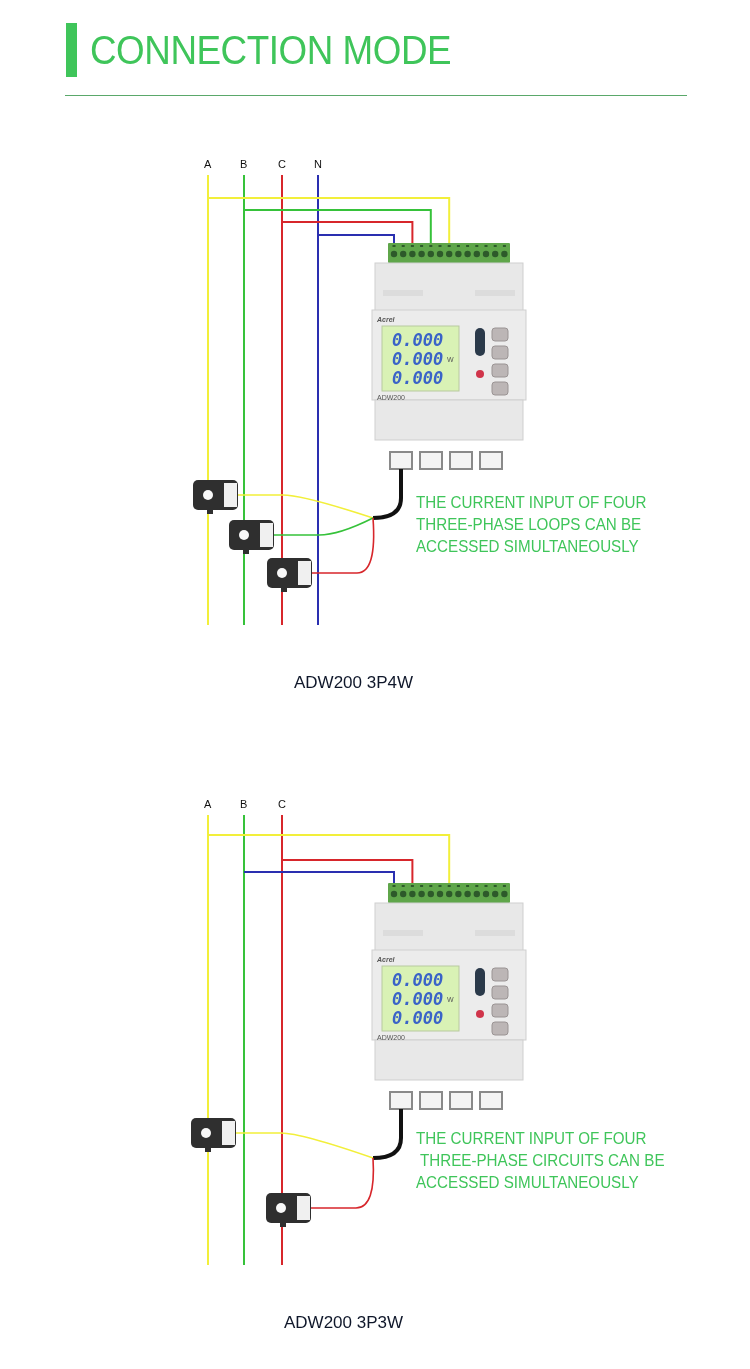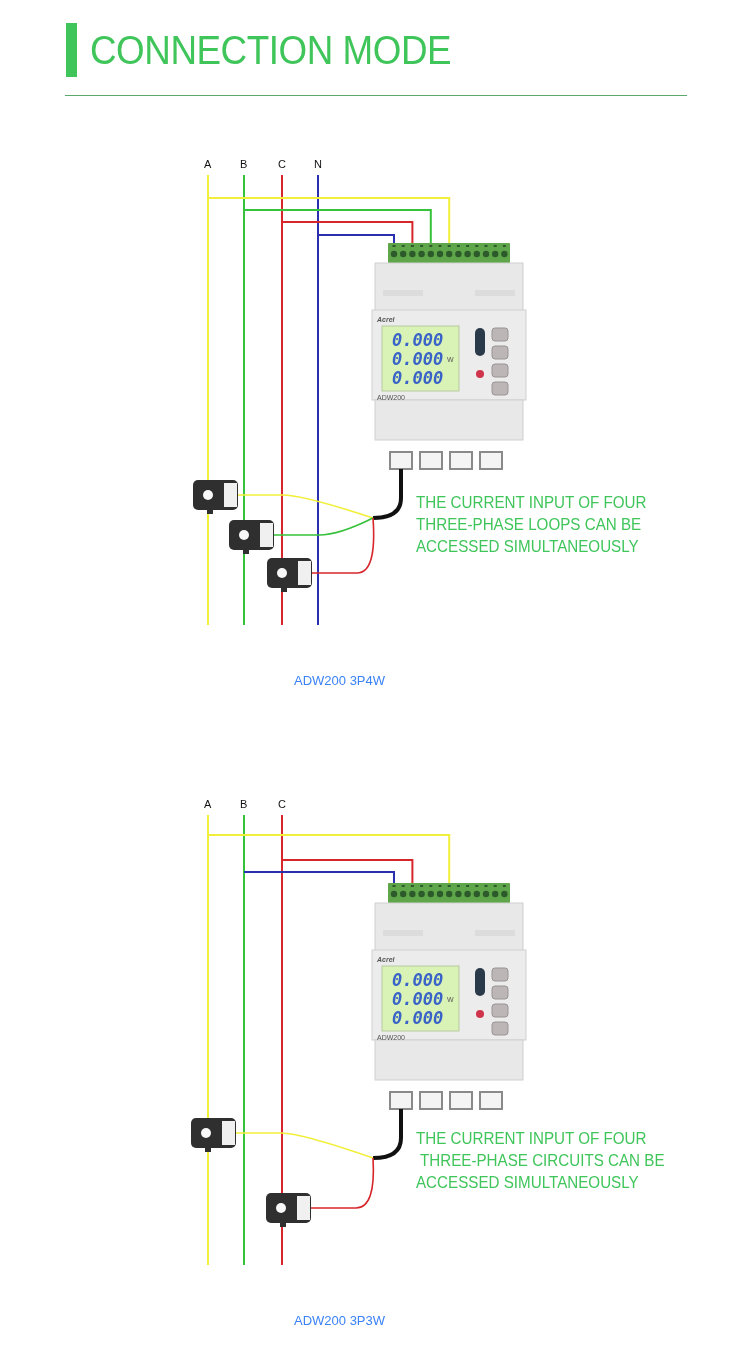--- a/index.html
+++ b/index.html
@@ -3,21 +3,21 @@
 <meta charset="utf-8">
 <style>
   html, body { margin:0; padding:0; background:#ffffff; }
   body { width:750px; height:1369px; position:relative; overflow:hidden; font-family:"Liberation Sans", sans-serif; }
   .title-bar { position:absolute; left:66px; top:23px; width:11px; height:54px; background:#3fc55a; }
   .title { position:absolute; left:90px; top:24px; font-family:"Liberation Sans", sans-serif; font-size:40px; color:#3fc55a; letter-spacing:-0.5px; line-height:52px; transform:scaleX(0.92); transform-origin:left center; }
   .rule { position:absolute; left:65px; top:95px; width:622px; height:1px; background:#5aa86a; }
   svg.diagram { position:absolute; left:0; width:750px; }
   .lbl { font-family:"Liberation Sans", sans-serif; font-size:11px; fill:#111; }
   .note { position:absolute; left:416px; font-family:"Liberation Sans", sans-serif; font-size:16.5px; color:#3fc55a; line-height:22px; white-space:pre; transform:scaleX(0.92); transform-origin:left top; }
-  .caption { position:absolute; font-family:"Liberation Sans", sans-serif; font-size:13px; color:#3b82f6; }
+  .caption { position:absolute; font-family:"Liberation Sans", sans-serif; font-size:17px; color:#0f172a; }
   .lcd-digit { font-family:"DejaVu Sans Mono", monospace; font-size:17px; font-weight:bold; fill:#3a63c8; font-style:italic; }
   .small { font-family:"Liberation Sans", sans-serif; font-size:7px; fill:#555; }
 </style>
 </head>
 <body>
 
 <div class="title-bar"></div>
 <div class="title">CONNECTION MODE</div>
 <div class="rule"></div>
 
@@ -172,13 +172,13 @@
     <circle cx="206" cy="1133" r="5" fill="#f8f8f8"></circle>
     <rect x="205" y="1146" width="6" height="6" fill="#2f2f2f"></rect>
     <rect x="266" y="1193" width="45" height="30" rx="5" fill="#2f2f2f"></rect>
     <rect x="297" y="1196" width="13" height="24" fill="#f0f0f0"></rect>
     <circle cx="281" cy="1208" r="5" fill="#f8f8f8"></circle>
     <rect x="280" y="1221" width="6" height="6" fill="#2f2f2f"></rect>
   </svg>
 <div class="note" style="top:1127px;">THE CURRENT INPUT OF FOUR
  THREE-PHASE CIRCUITS CAN BE
 ACCESSED SIMULTANEOUSLY</div>
-<div class="caption" style="left:294px;top:1313px;">ADW200 3P3W</div>
+<div class="caption" style="left:284px;top:1313px;">ADW200 3P3W</div>
 
 </body></html>

